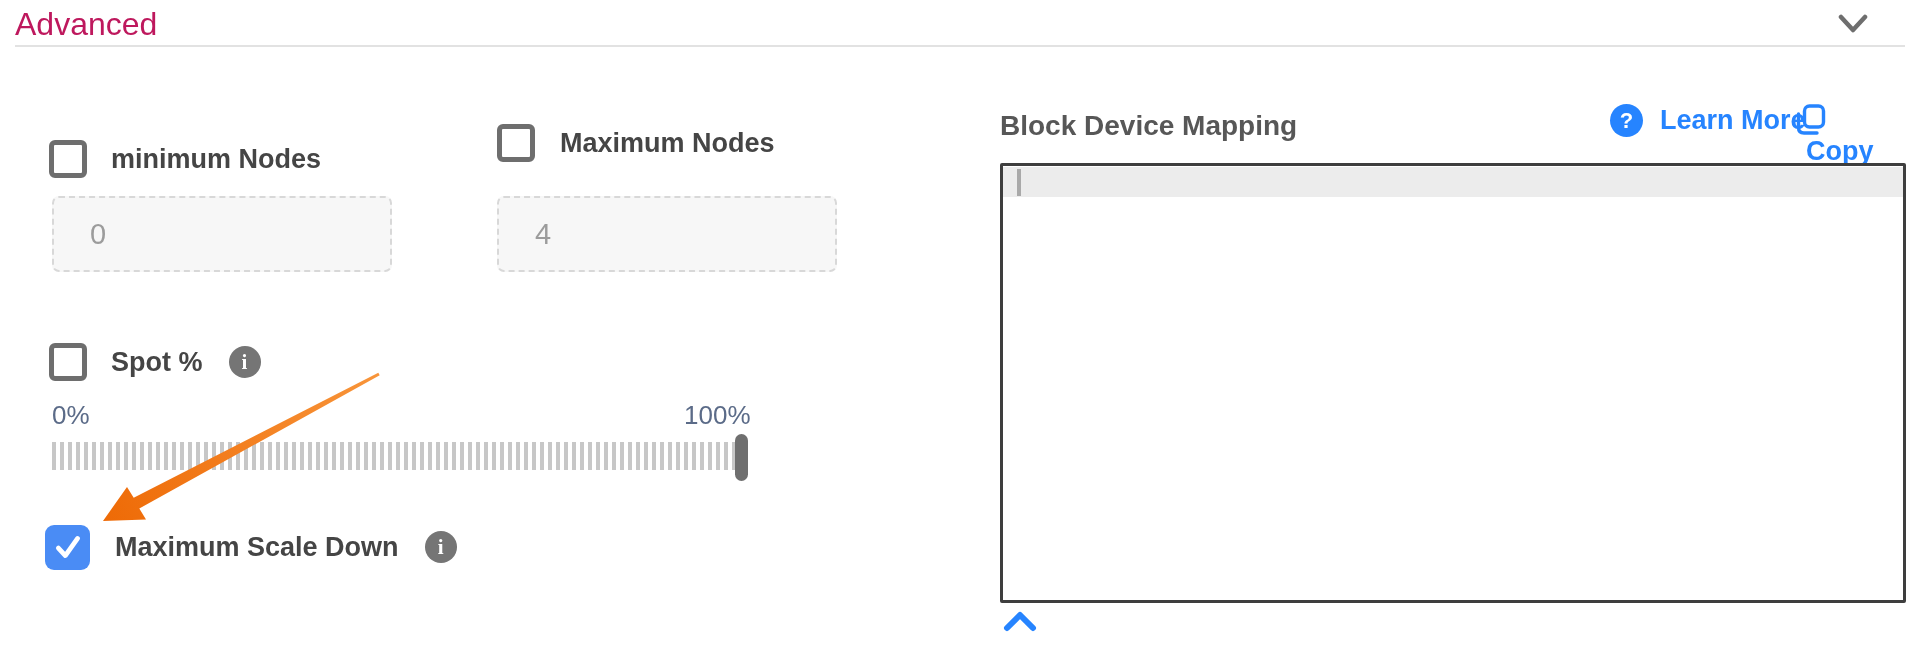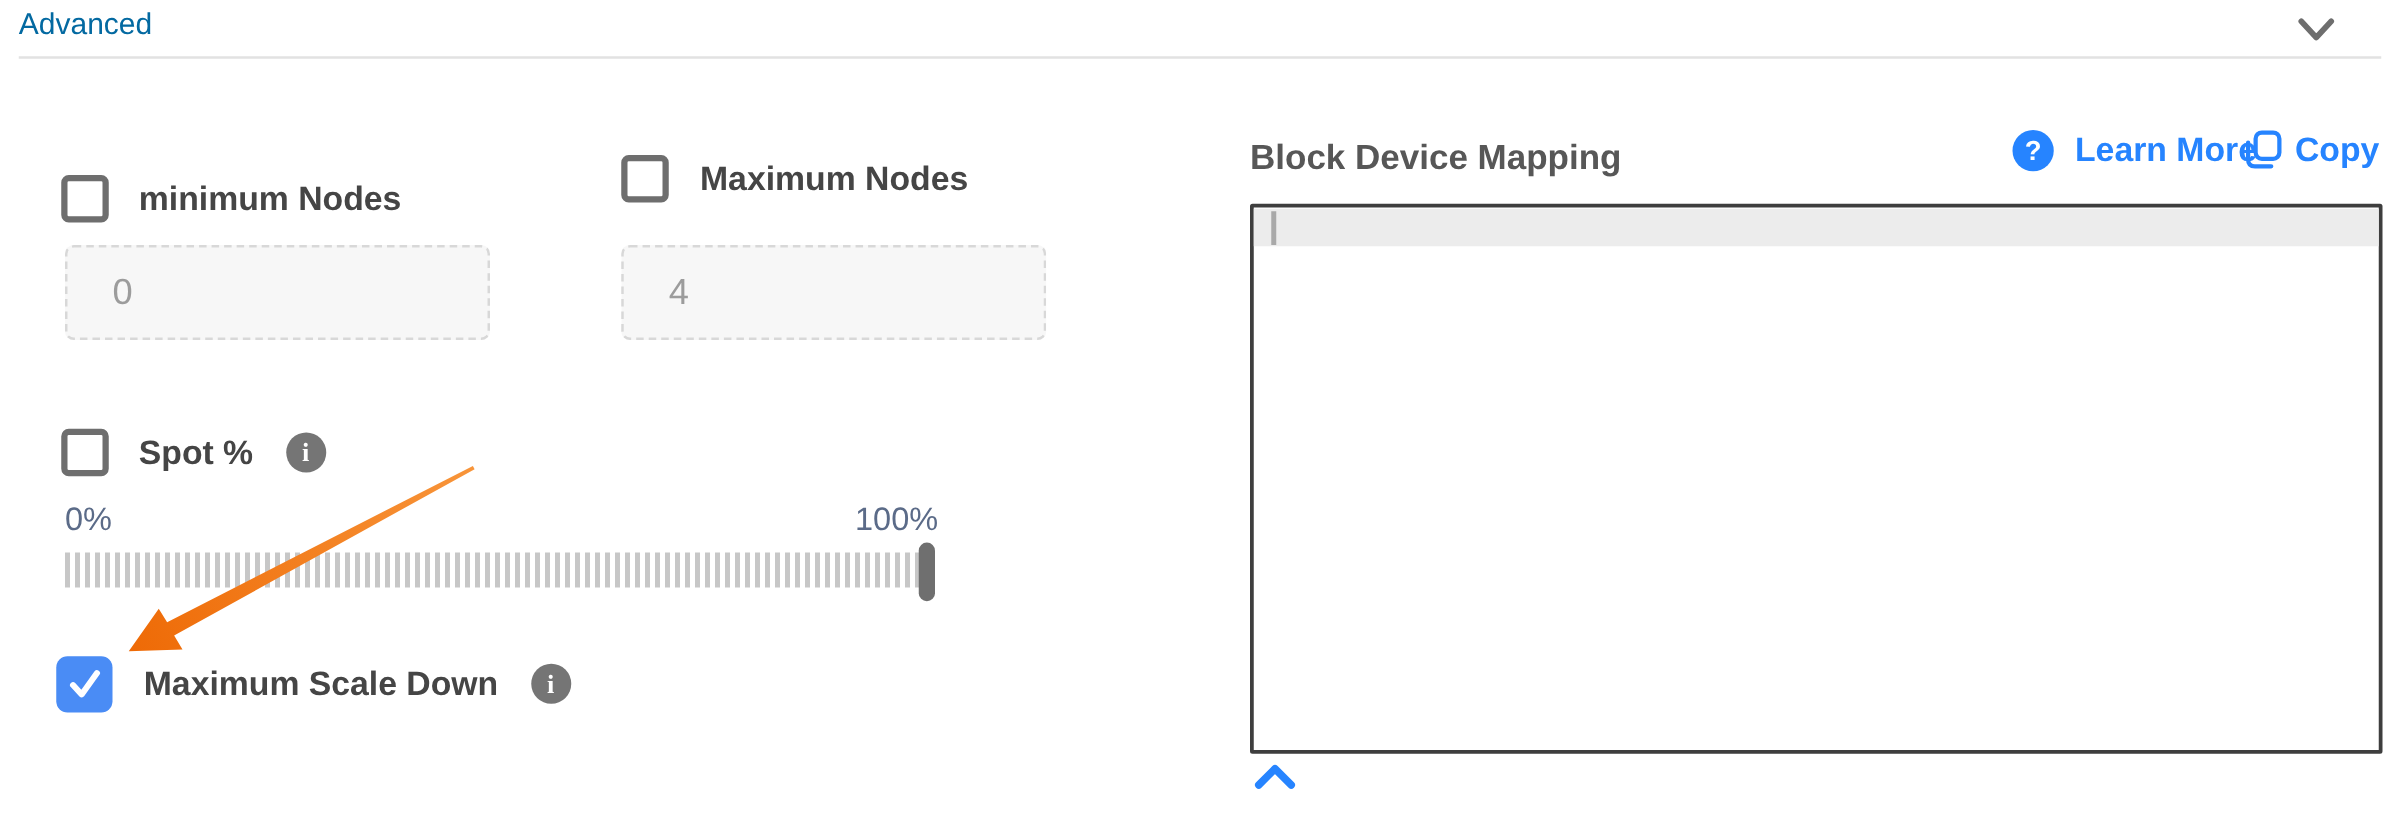--- a/index.html
+++ b/index.html
@@ -1,21 +1,21 @@
 <!DOCTYPE html>
 <html><head>
 <meta charset="utf-8">
 <style>
   * { margin:0; padding:0; box-sizing:border-box; }
   html,body { width:1920px; height:656px; background:#ffffff;
     font-family:"Liberation Sans","DejaVu Sans",sans-serif; overflow:hidden; }
   .page { position:relative; width:1920px; height:656px; background:#fff; }
 
   
-  .hdr-title { position:absolute; left:15px; top:6px; font-size:24px; color:#0369a1; }
+  .hdr-title { position:absolute; left:15px; top:6px; font-size:32px; color:#be185d; }
   .hdr-chevron { position:absolute; left:1838px; top:12px; width:30px; height:24px; cursor:pointer; }
   .hdr-divider { position:absolute; left:15px; top:45px; width:1890px; height:2px; background:#e2e2e2; }
 
   
   .cbrow { position:absolute; display:flex; align-items:center; }
   .checkbox { width:38px; height:38px; border:5px solid #6e6e6e; border-radius:6px;
     background:#fff; display:inline-flex; align-items:center; justify-content:center;
     cursor:pointer; flex:none; }
   .checkbox svg { display:none; }
   .checkbox.checked { border:none; background:#4a8cf5; width:45px; height:45px; border-radius:9px; }
@@ -50,21 +50,21 @@
 
   
   .arrow-overlay { position:absolute; left:0; top:0; width:460px; height:600px; pointer-events:none; }
 
   
   .bdm-title { position:absolute; left:1000px; top:110px; font-size:28px; font-weight:600; color:#575757; }
   .learn-more { position:absolute; left:1610px; top:104px; display:flex; align-items:center; cursor:pointer; }
   .q-icon { width:33px; height:33px; border-radius:50%; background:#2684ff; color:#fff;
     display:inline-flex; align-items:center; justify-content:center; font-size:22px; font-weight:700; flex:none; }
   .learn-more-label { margin-left:17px; font-size:27px; font-weight:600; color:#2684ff; }
-  .copy-btn { position:absolute; left:1796px; top:104px; display:flex; align-items:flex-end; cursor:pointer; }
+  .copy-btn { position:absolute; left:1796px; top:104px; display:flex; align-items:flex-start; cursor:pointer;flex-direction:column; }
   .copy-label { margin-left:10px; font-size:27px; font-weight:600; color:#2684ff; }
 
   .bdm-editor { position:absolute; left:1000px; top:163px; width:906px; height:440px;
     border:3px solid #3e3e3e; border-radius:2px; background:#fff; cursor:text; }
   .editor-line { position:absolute; left:0; top:1px; width:900px; height:30px; background:#ececec; }
   .editor-caret { position:absolute; left:14px; top:2px; width:4px; height:27px; background:#a9a9a9; }
 
   .insert-link { position:absolute; left:1002px; top:610px; display:flex; align-items:center; cursor:pointer; }
   .insert-label { margin-left:23px; font-size:28px; font-weight:600; color:#2684ff; }
 </style>

